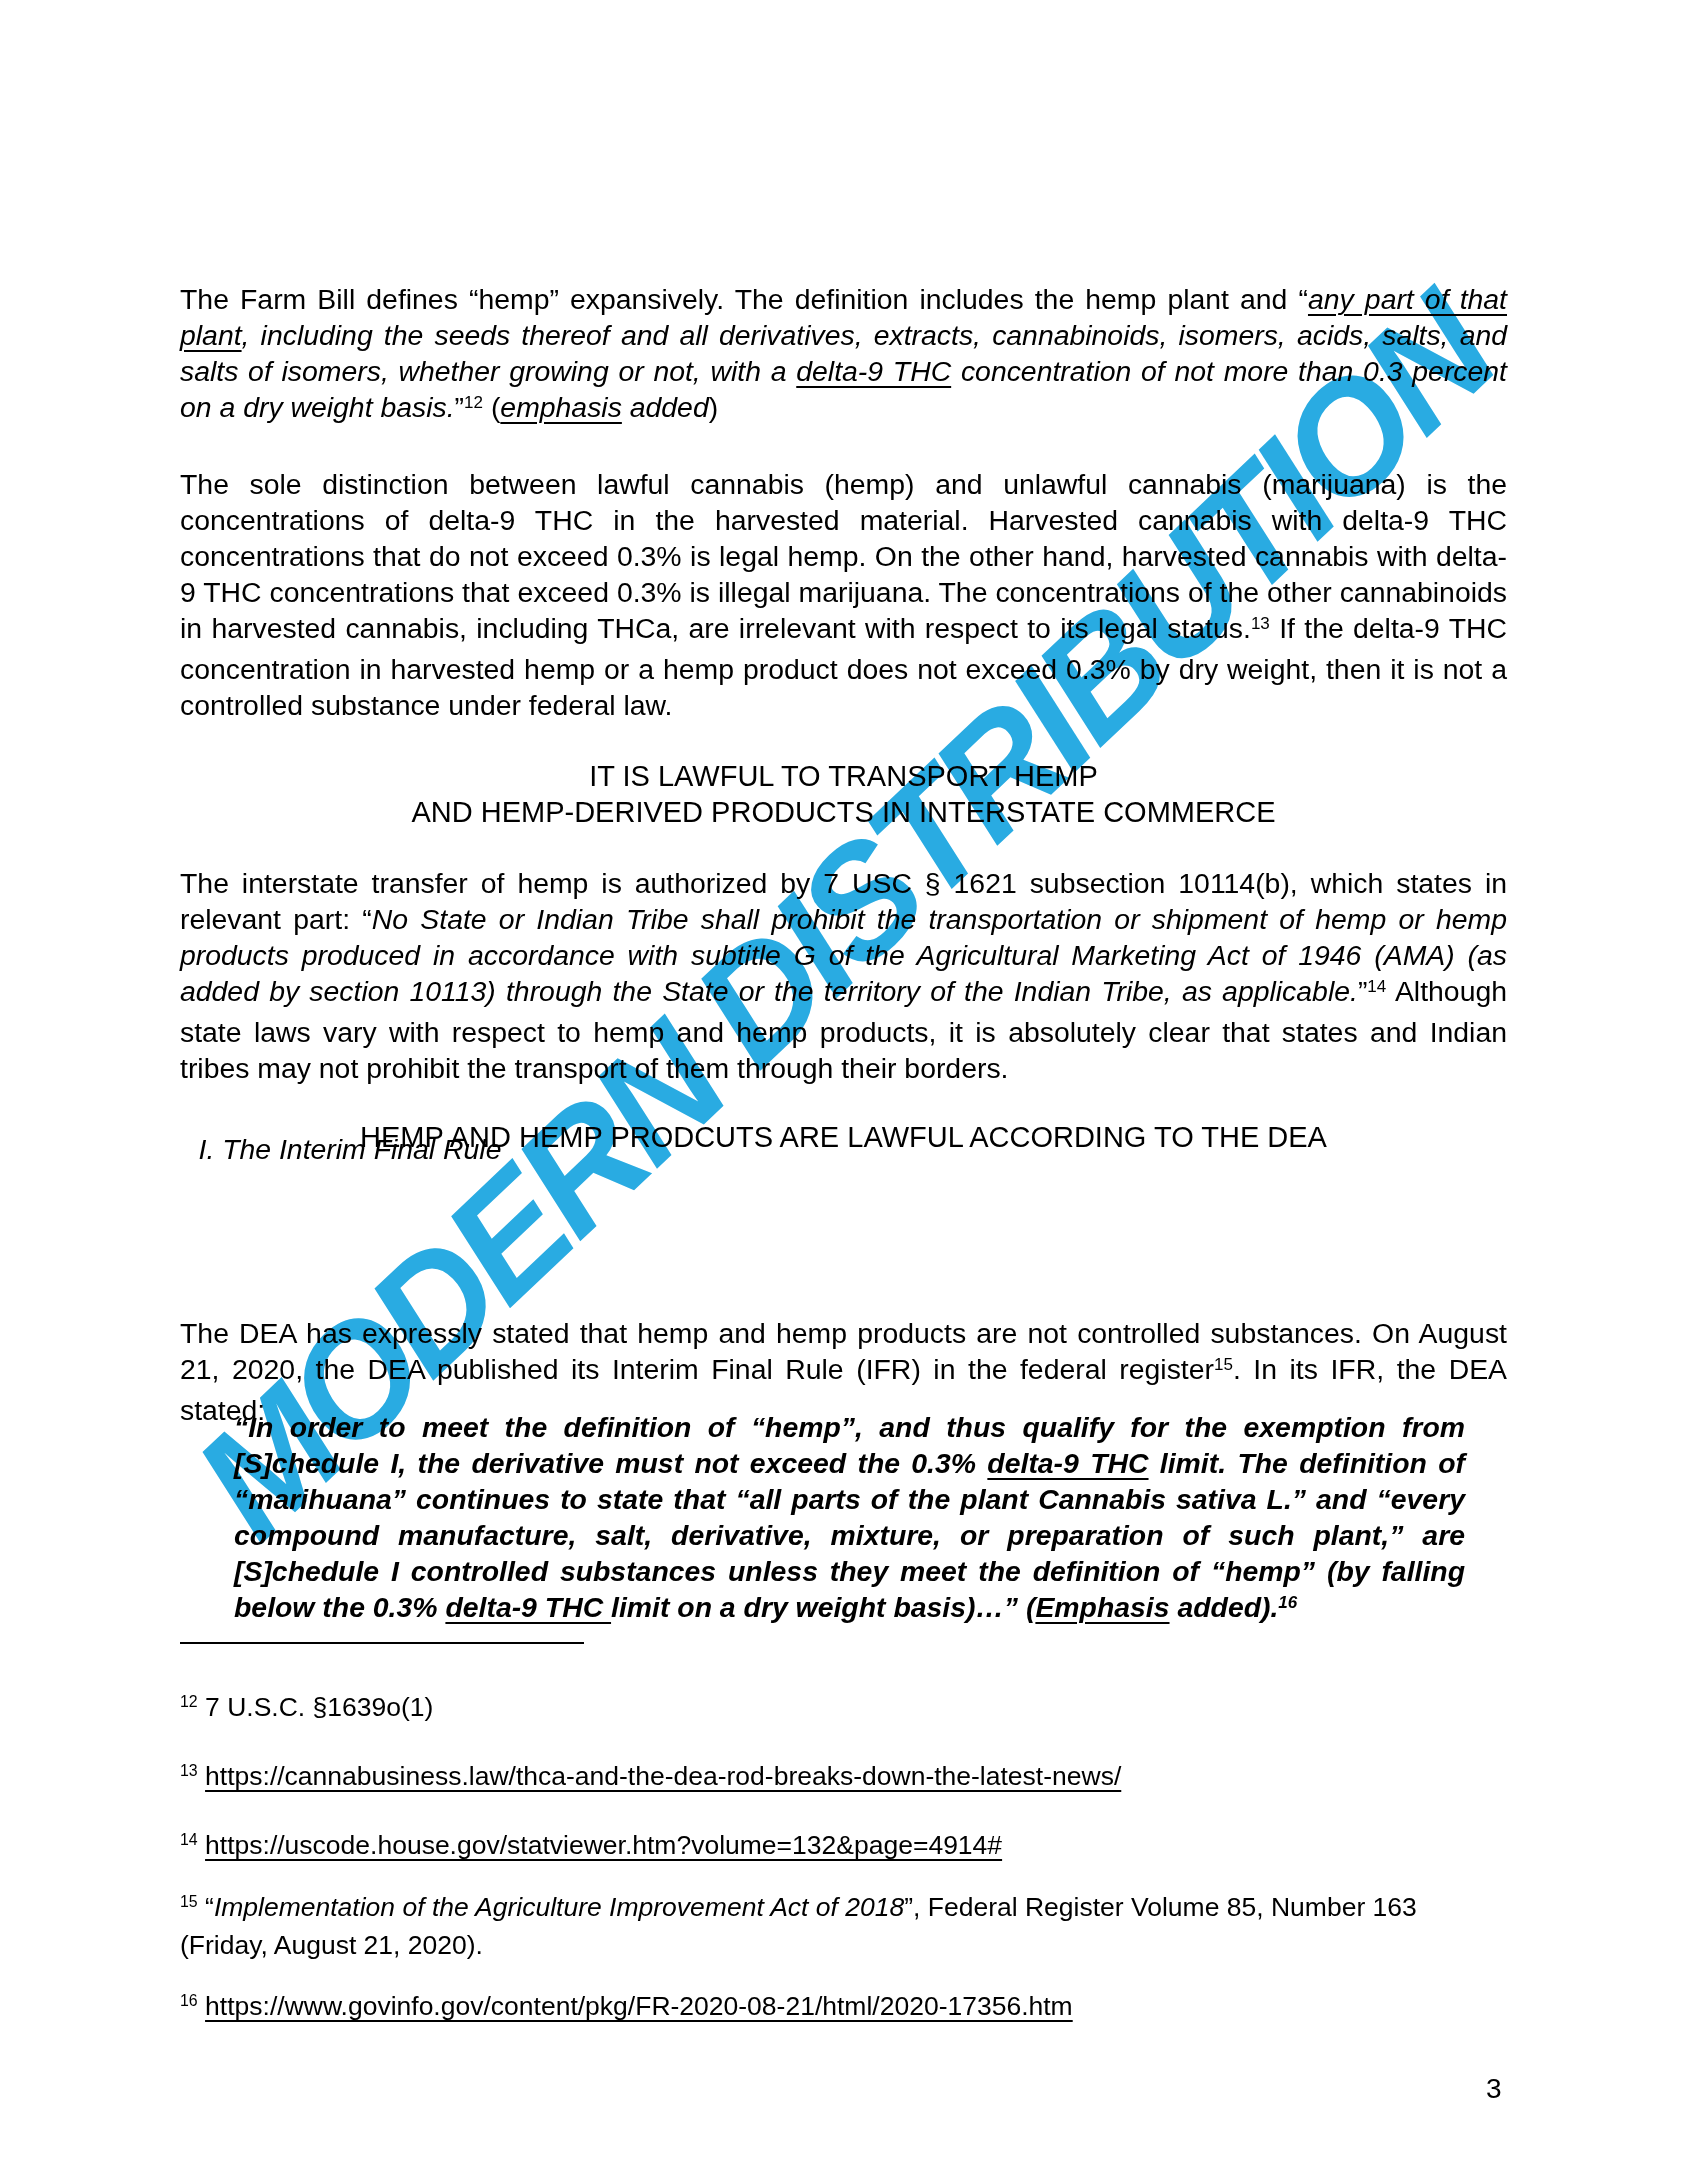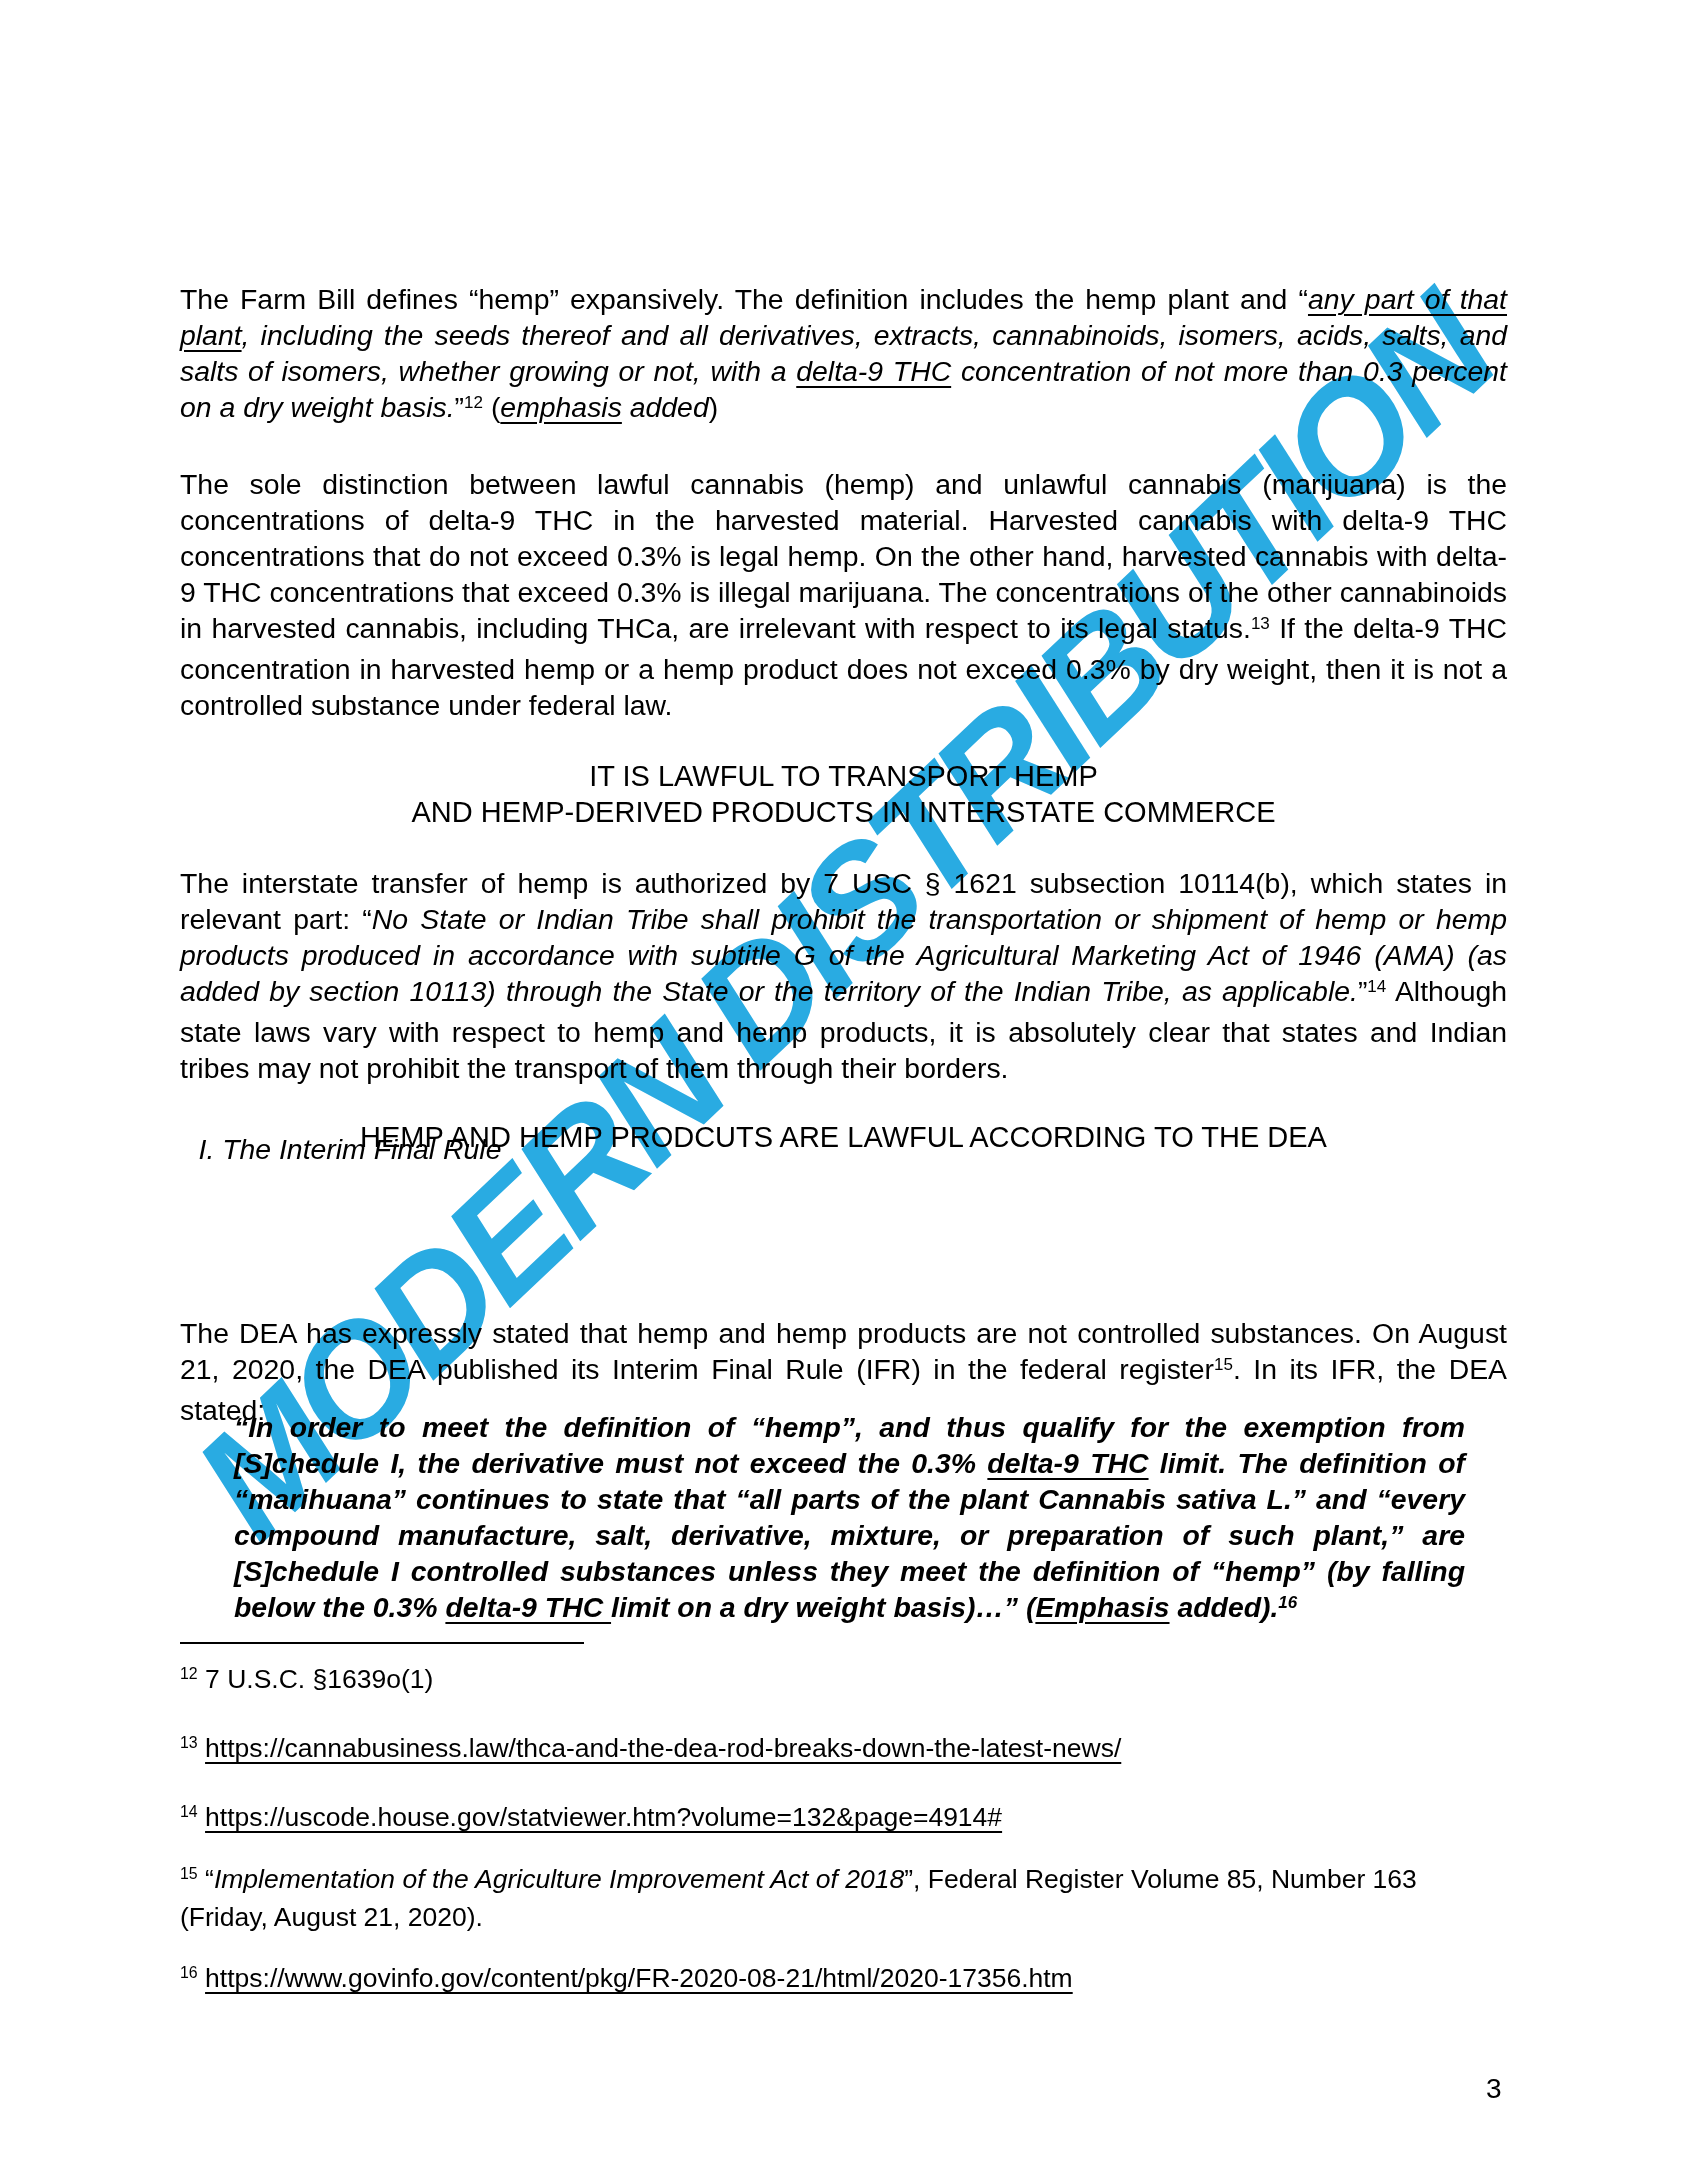--- a/index.html
+++ b/index.html
@@ -40,21 +40,21 @@
   .just{text-align:justify;}
   .heading{font-weight:normal;text-align:center;font-size:29px;line-height:36px;}
   .subheading{font-style:italic;padding-left:18.5px;}
   .quote{
     left:234px;
     width:1231px;
     font-style:italic;
     text-align:justify;
     font-weight:bold;
   }
-  .fn{font-size:26.5px;line-height:34px;}
+  .fn{font-size:26.5px;line-height:34px;margin-top:28px;}
   .fn-sep{
     position:absolute;
     left:180px;
     width:404px;
     height:0;
     border-top:2.6px solid #000;
     z-index:1;
   }
   .pageno{
     position:absolute;

